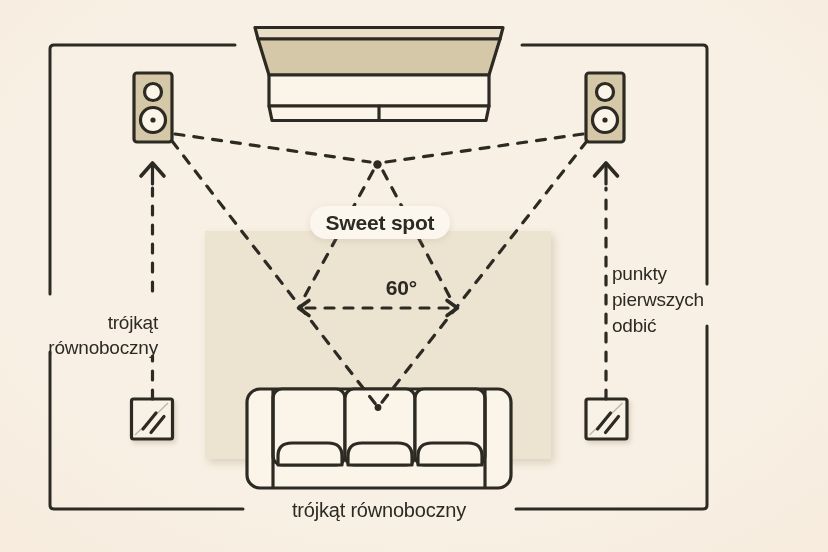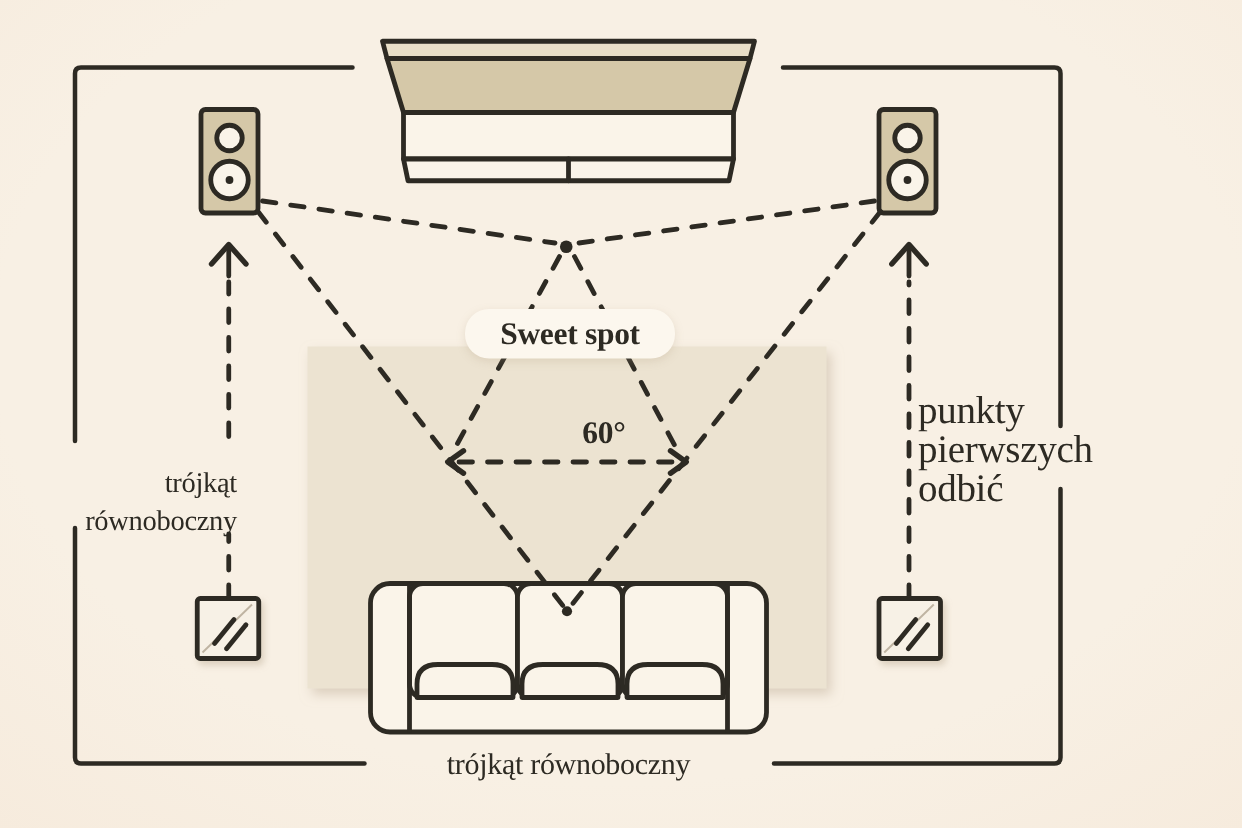--- a/index.html
+++ b/index.html
@@ -3,21 +3,20 @@
 <meta charset="utf-8">
 <style>
   html, body { margin: 0; padding: 0; }
   body {
     width: 828px; height: 552px; overflow: hidden;
     font-family: "Liberation Sans", "DejaVu Sans", sans-serif;
   }
   .stage {
     position: relative; width: 828px; height: 552px;
     background: radial-gradient(120% 125% at 50% 42%, var(--background) 42%, var(--background-edge) 100%);
-    font-family: Liberation Serif, serif;
   }
   .stage svg { position: absolute; left: 0; top: 0; }
 
   
   .solid  { stroke: var(--ink); stroke-width: 3.2; fill: none; stroke-linecap: round; stroke-linejoin: round; }
   .border { stroke: var(--ink); stroke-width: 3;   fill: none; stroke-linecap: round; }
   .dash   { stroke: var(--ink); stroke-width: 3.2; fill: none; stroke-linecap: round; stroke-dasharray: 9 10; }
   .head   { stroke: var(--ink); stroke-width: 3.6; fill: none; stroke-linecap: round; stroke-linejoin: round; }
   .fill-cream  { fill: var(--cream); }
   .fill-tan    { fill: var(--tan); }
@@ -35,21 +34,21 @@
   }
   .sweet-spot {
     left: 310px; top: 206px; width: 140px; height: 33px;
     background: var(--label-bg); border-radius: 16px;
     display: flex; align-items: center; justify-content: center;
     font-size: 21px; font-weight: 600;
     box-shadow: 0 2px 6px rgba(180,160,130,0.25);
   }
   .angle { left: 347px; top: 276px; width: 70px; text-align: right; font-size: 21px; font-weight: 600; }
   .note-left  { left: 20px;  top: 293px; width: 138px; text-align: right; font-size: 19px; line-height: 25px; margin-top: 17px; }
-  .note-right { left: 612px; top: 261px; width: 130px; text-align: left;  font-size: 26px; line-height: 26px; }
+  .note-right { left: 612px; top: 261px; width: 130px; text-align: left;  font-size: 19px; line-height: 26px; }
   .note-bottom{ left: 269px; top: 499px; width: 220px; text-align: center; font-size: 20px; }
 </style>
 </head>
 <body>
 
 <div class="stage">
   <svg width="828" height="552" viewBox="0 0 828 552">
     <defs>
       <filter id="rugShadow" x="-10%" y="-10%" width="125%" height="125%">
         <feDropShadow dx="3" dy="4" stdDeviation="4" flood-color="#c9b9a4" flood-opacity="0.6"></feDropShadow>

